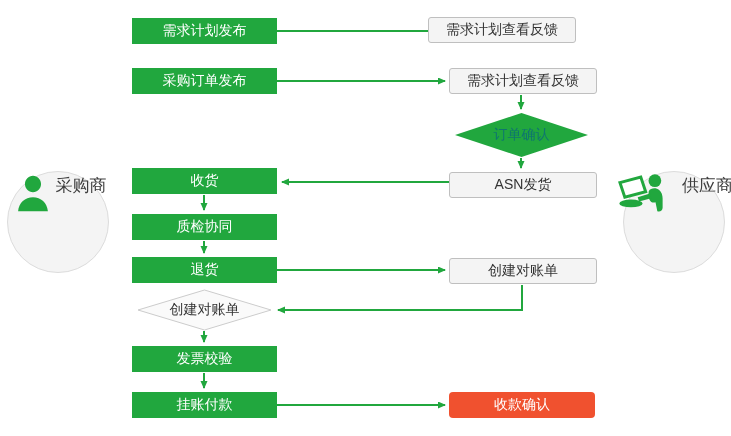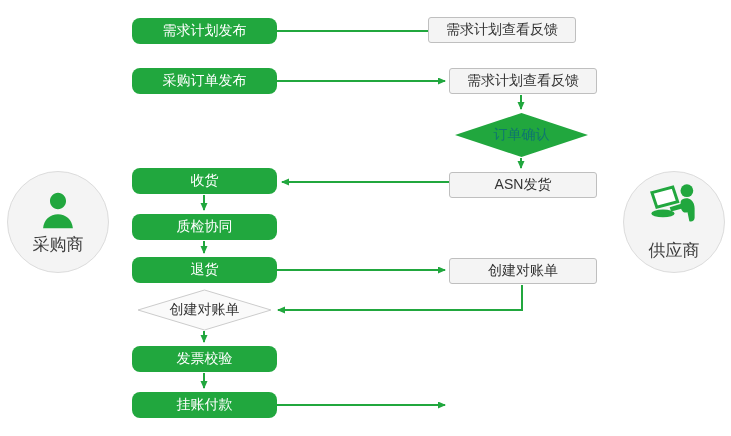--- a/index.html
+++ b/index.html
@@ -2,34 +2,34 @@
 <html style="--green: #21a73e; --red: #f0512f; --light-fill: #f4f4f4; --light-border: #bfbfbf; --dark-text: #333333;"><head>
 <meta charset="utf-8">
 <style>
   html,body{margin:0;padding:0;background:#fff;}
   body{font-family:"Liberation Sans","DejaVu Sans",sans-serif;}
   .canvas{position:relative;width:731px;height:436px;background:#fff;overflow:hidden;}
   .connectors{position:absolute;left:0;top:0;width:731px;height:436px;pointer-events:none;}
 
   .node{position:absolute;display:flex;align-items:center;justify-content:center;
         box-sizing:border-box;font-size:14px;white-space:nowrap;}
-  .gbox{background:var(--green,#21a73e);color:#fff;border-radius:8px;width:145px;height:26px;}
+  .gbox{background:var(--green,#21a73e);color:#fff;border-radius:0;width:145px;height:26px;}
   .wbox{background:var(--light-fill,#f4f4f4);color:var(--dark-text,#333);
         border:1px solid var(--light-border,#bfbfbf);border-radius:3px;width:148px;height:26px;}
   .rbox{background:var(--red,#f0512f);color:#fff;border-radius:4px;width:146px;height:26px;}
 
   .diamond{position:absolute;display:flex;align-items:center;justify-content:center;font-size:14px;}
   .diamond svg{position:absolute;left:0;top:0;width:100%;height:100%;}
   .diamond span{position:relative;z-index:1;white-space:nowrap;}
   .diamond.green span{color:#0f766e;}
   .diamond.gray span{color:var(--dark-text,#333);}
 
   .actor{position:absolute;width:102px;height:102px;border-radius:50%;
          background:var(--light-fill,#f4f4f4);border:1px solid #dcdcdc;box-sizing:border-box;
-         display:flex;flex-direction:column;align-items:center;justify-content:center;}
+         display:flex;flex-direction:row;align-items:flex-start;justify-content:center;}
   .actor .actor-icon{color:var(--green,#21a73e);line-height:0;}
   .actor .actor-label{font-size:17px;color:#3d3d3d;margin-top:2px;white-space:nowrap;}
 </style>
 </head>
 <body>
 
 <div class="canvas">
 
   <svg class="connectors" viewBox="0 0 731 436">
     <defs>
@@ -58,20 +58,21 @@
   <div class="node gbox" style="left:132px;top:168px;">收货</div>
   <div class="node gbox" style="left:132px;top:214px;">质检协同</div>
   <div class="node gbox" style="left:132px;top:257px;">退货</div>
   <div class="node gbox" style="left:132px;top:346px;">发票校验</div>
   <div class="node gbox" style="left:132px;top:392px;">挂账付款</div>
 
   <div class="node wbox" style="left:428px;top:17px;">需求计划查看反馈</div>
   <div class="node wbox" style="left:449px;top:68px;">需求计划查看反馈</div>
   <div class="node wbox" style="left:449px;top:172px;">ASN发货</div>
   <div class="node wbox" style="left:449px;top:258px;">创建对账单</div>
+  <div class="node rbox" style="left:449px;top:392px;">收款确认</div>
 
   <div class="diamond green" style="left:455px;top:113px;width:133px;height:44px;">
     <svg viewBox="0 0 133 44" preserveAspectRatio="none">
       <polygon points="66.5,0 133,22 66.5,44 0,22" fill="#21a73e"></polygon>
     </svg>
     <span>订单确认</span>
   </div>
 
   <div class="diamond gray" style="left:137px;top:289px;width:135px;height:42px;">
     <svg viewBox="0 0 135 42" preserveAspectRatio="none">

